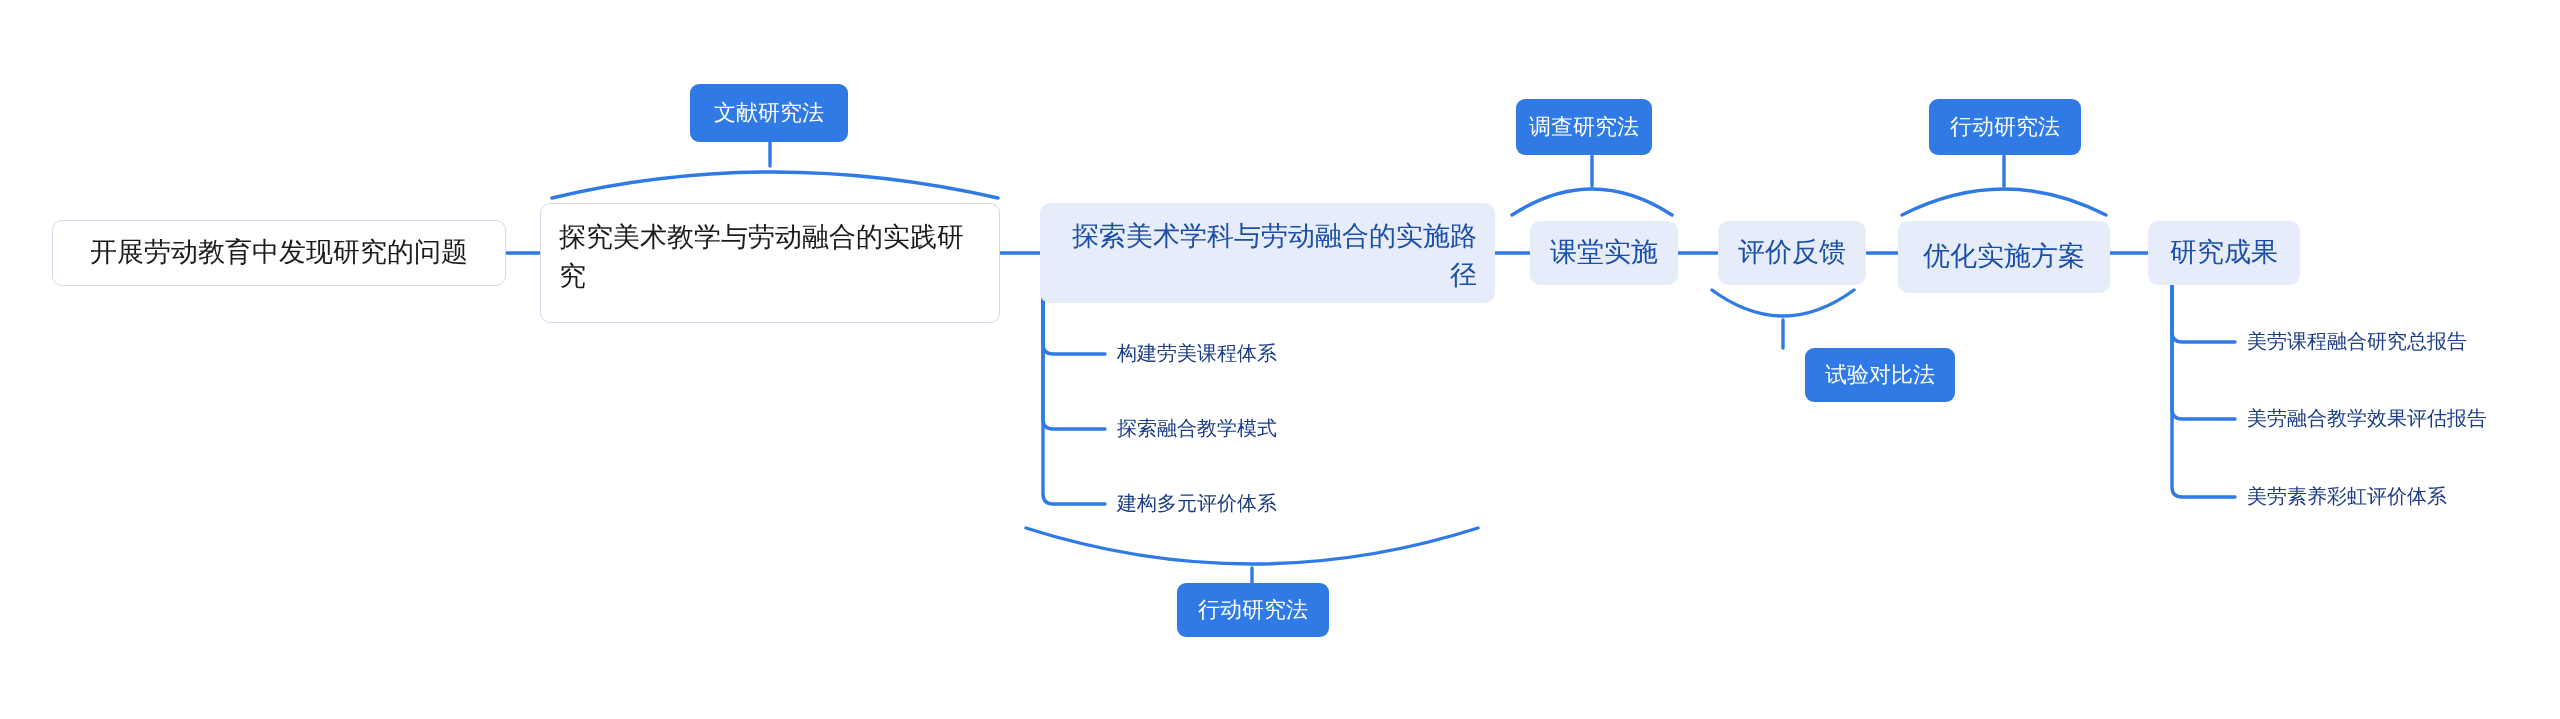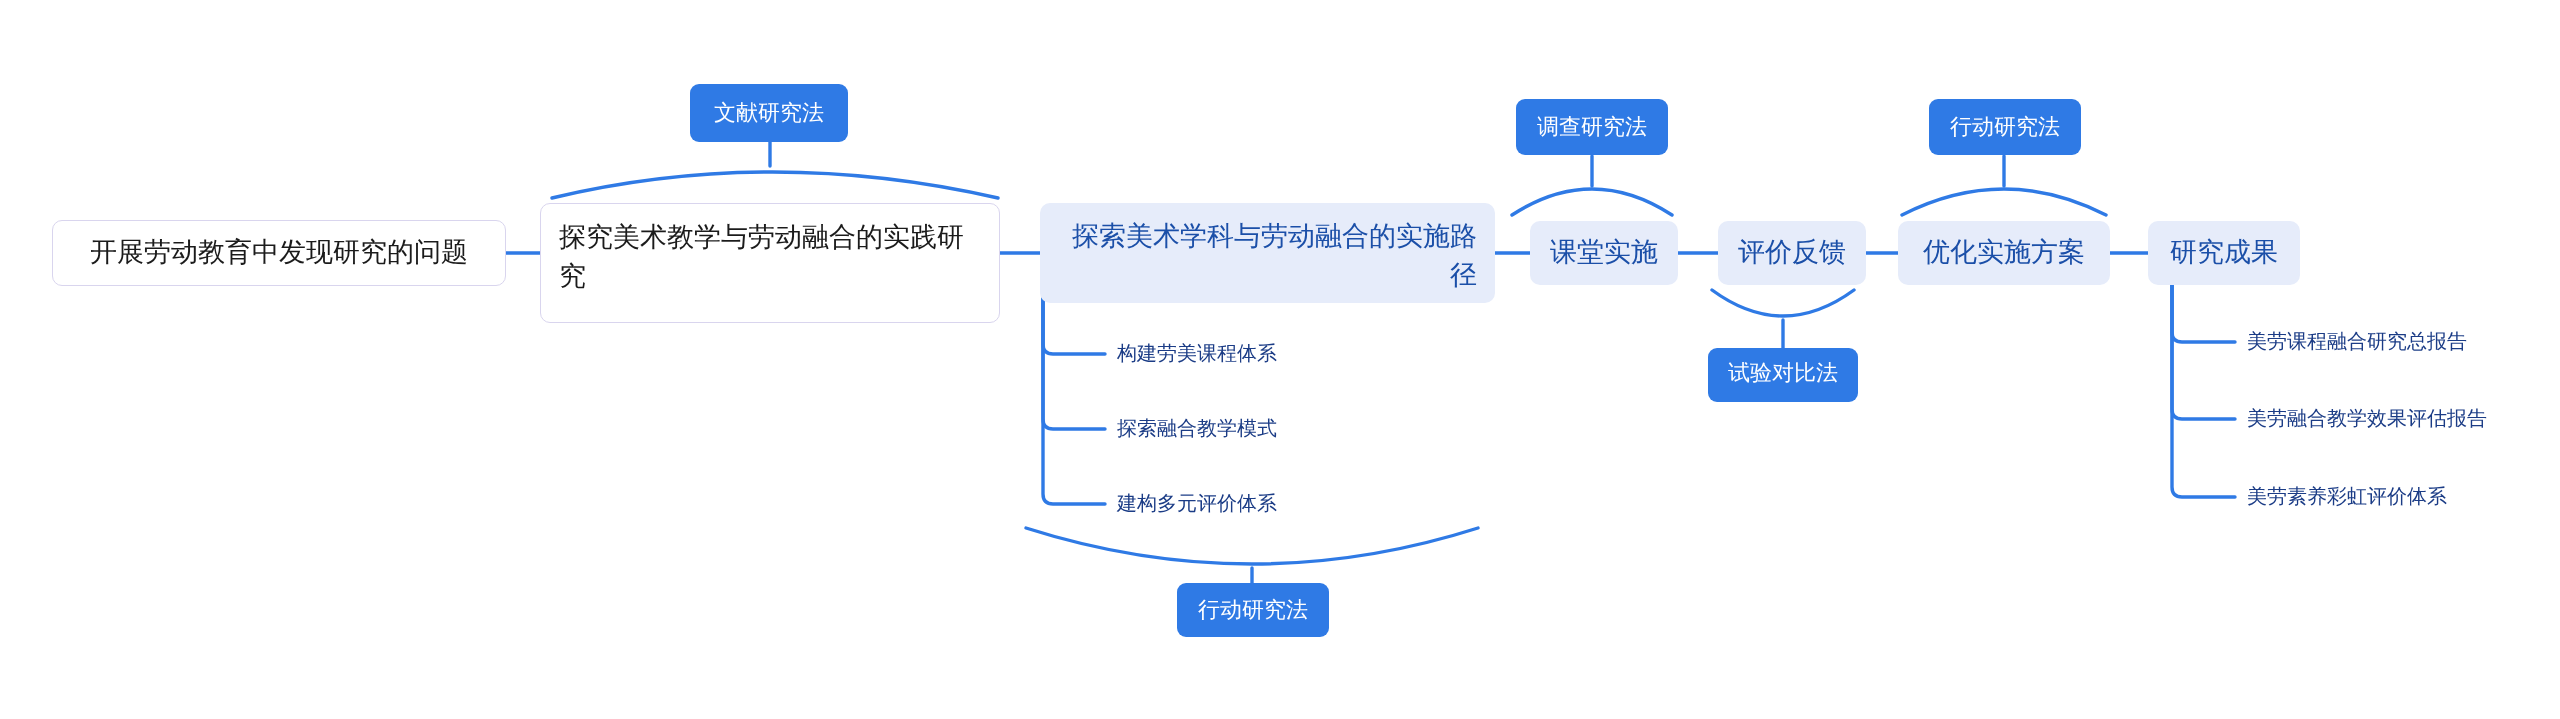--- a/index.html
+++ b/index.html
@@ -122,31 +122,31 @@
   <div class="node plain centered" style="left:52px; top:220px; width:454px; height:66px;">开展劳动教育中发现研究的问题</div>
 
   <div class="node plain" style="left:540px; top:203px; width:460px; height:120px; align-items:flex-start; padding-top:14px;">探究美术教学与劳动融合的实践研究</div>
 
   <div class="node soft" style="left:1040px; top:203px; width:455px; height:100px; align-items:flex-start; padding-top:14px;"> 探索美术学科与劳动融合的实施路径</div>
 
   <div class="node soft centered" style="left:1530px; top:221px; width:148px; height:64px;">课堂实施</div>
 
   <div class="node soft centered" style="left:1718px; top:221px; width:148px; height:64px;">评价反馈</div>
 
-  <div class="node soft centered" style="left:1898px; top:221px; width:212px; height:64px;">优化实施方案</div>
+  <div class="node soft centered" style="left:1898px; top:221px; width:212px; height:72px;">优化实施方案</div>
 
   <div class="node soft centered" style="left:2148px; top:221px; width:152px; height:64px;">研究成果</div>
 
   <div class="node chip" style="left:690px; top:84px; width:158px; height:58px;">文献研究法</div>
 
-  <div class="node chip" style="left:1516px; top:99px; width:152px; height:56px;">调查研究法</div>
+  <div class="node chip" style="left:1516px; top:99px; width:136px; height:56px;">调查研究法</div>
 
   <div class="node chip" style="left:1929px; top:99px; width:152px; height:56px;">行动研究法</div>
 
-  <div class="node chip" style="left:1708px; top:348px; width:150px; height:54px;font-family:Liberation Mono, monospace;">试验对比法</div>
+  <div class="node chip" style="left:1805px; top:348px; width:150px; height:54px;">试验对比法</div>
 
   <div class="node chip" style="left:1177px; top:583px; width:152px; height:54px;">行动研究法</div>
 
   <div class="leaf" style="left:1117px; top:343px;">构建劳美课程体系</div>
   <div class="leaf" style="left:1117px; top:418px;">探索融合教学模式</div>
   <div class="leaf" style="left:1117px; top:493px;">建构多元评价体系</div>
 
   <div class="leaf" style="left:2247px; top:331px;">美劳课程融合研究总报告</div>
   <div class="leaf" style="left:2247px; top:408px;">美劳融合教学效果评估报告</div>
   <div class="leaf" style="left:2247px; top:486px;">美劳素养彩虹评价体系</div>

